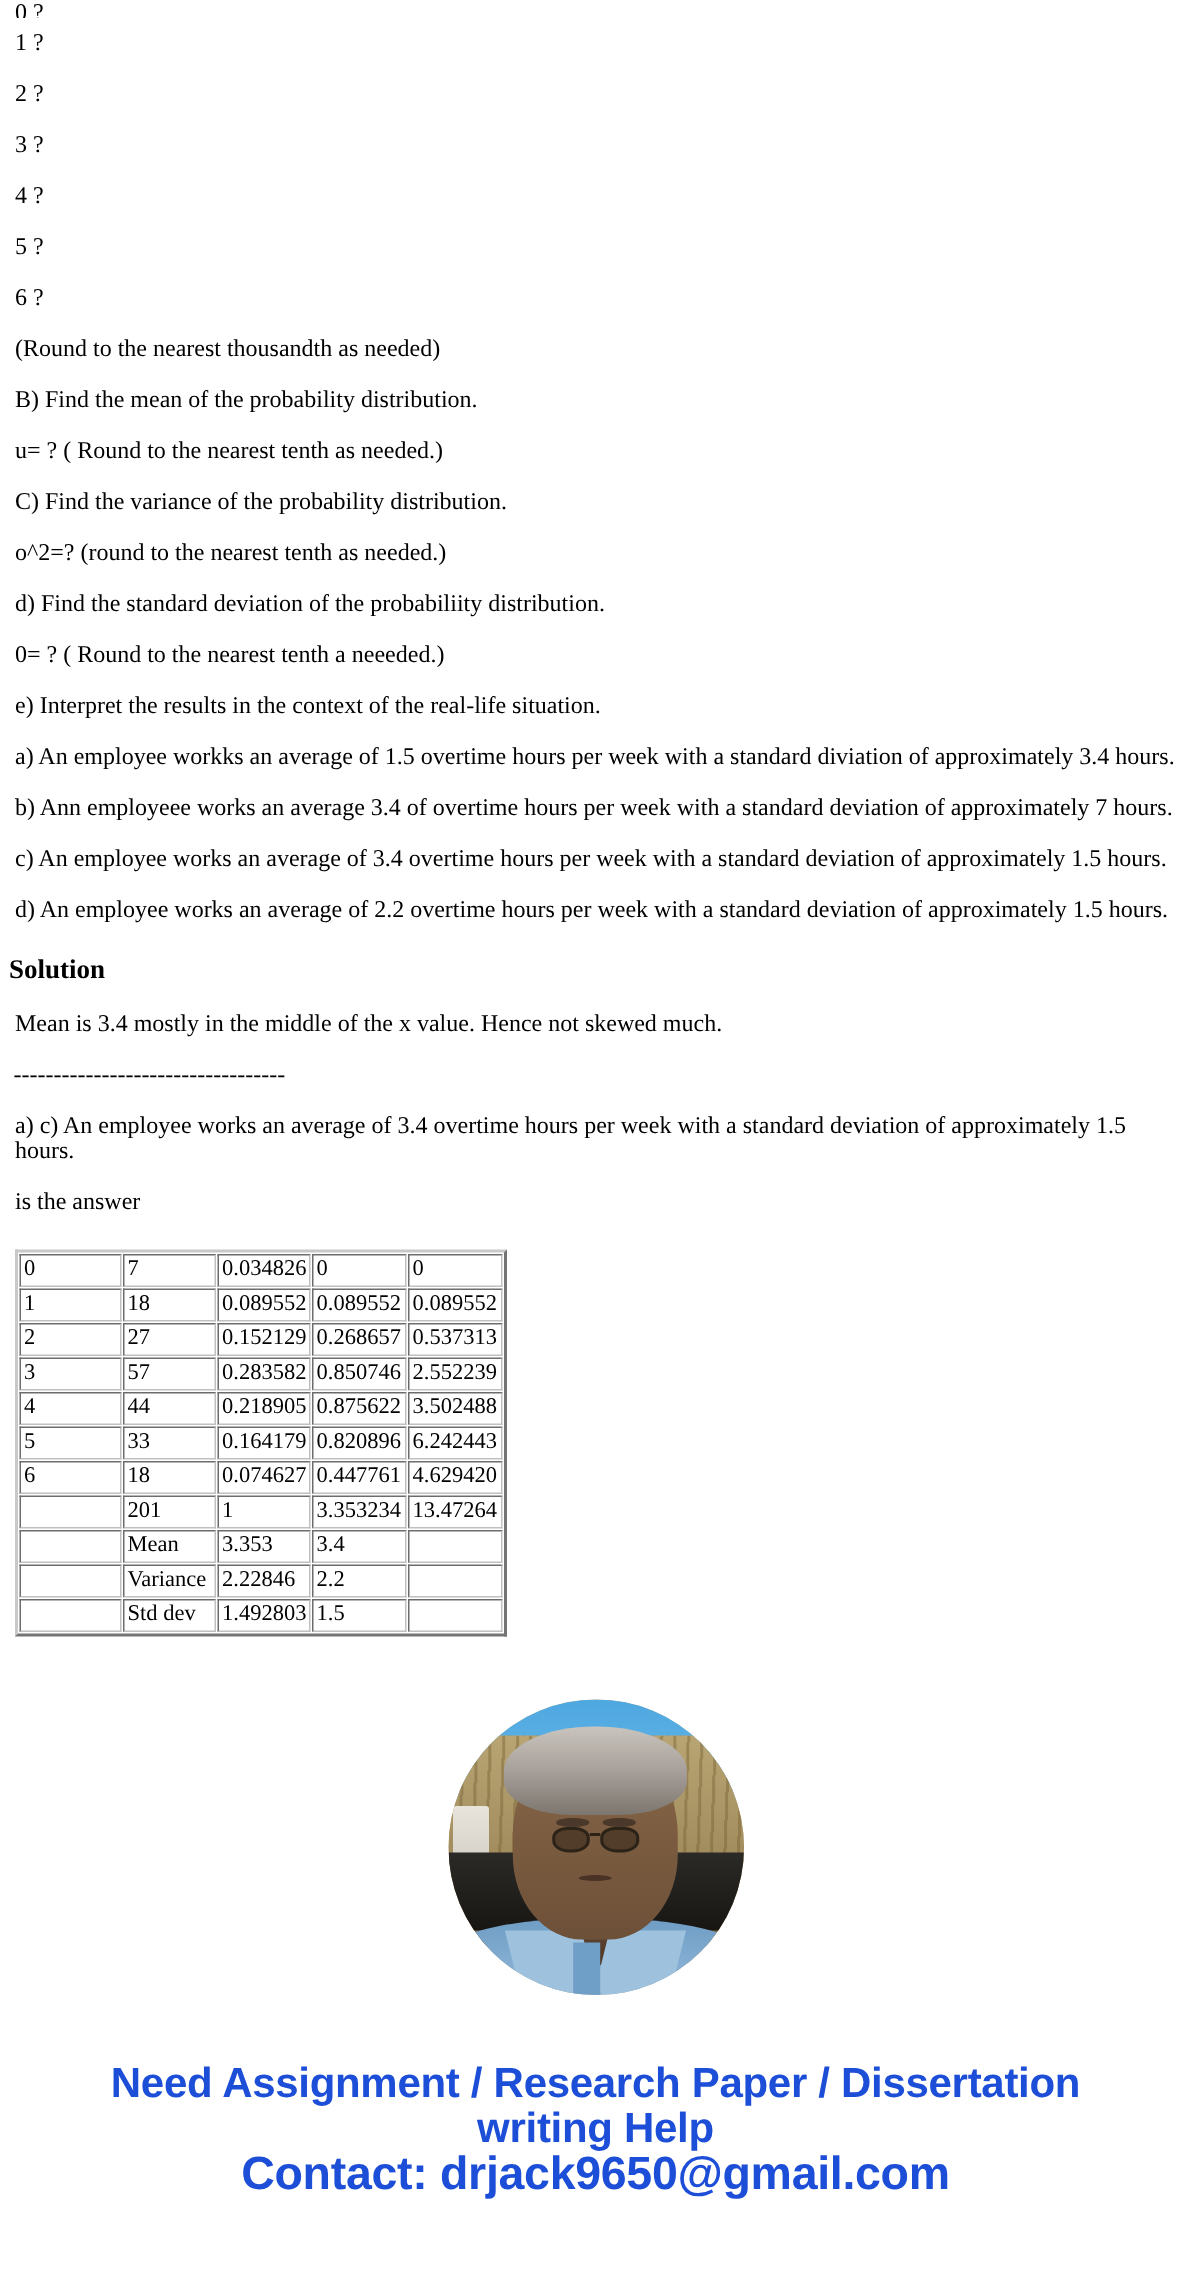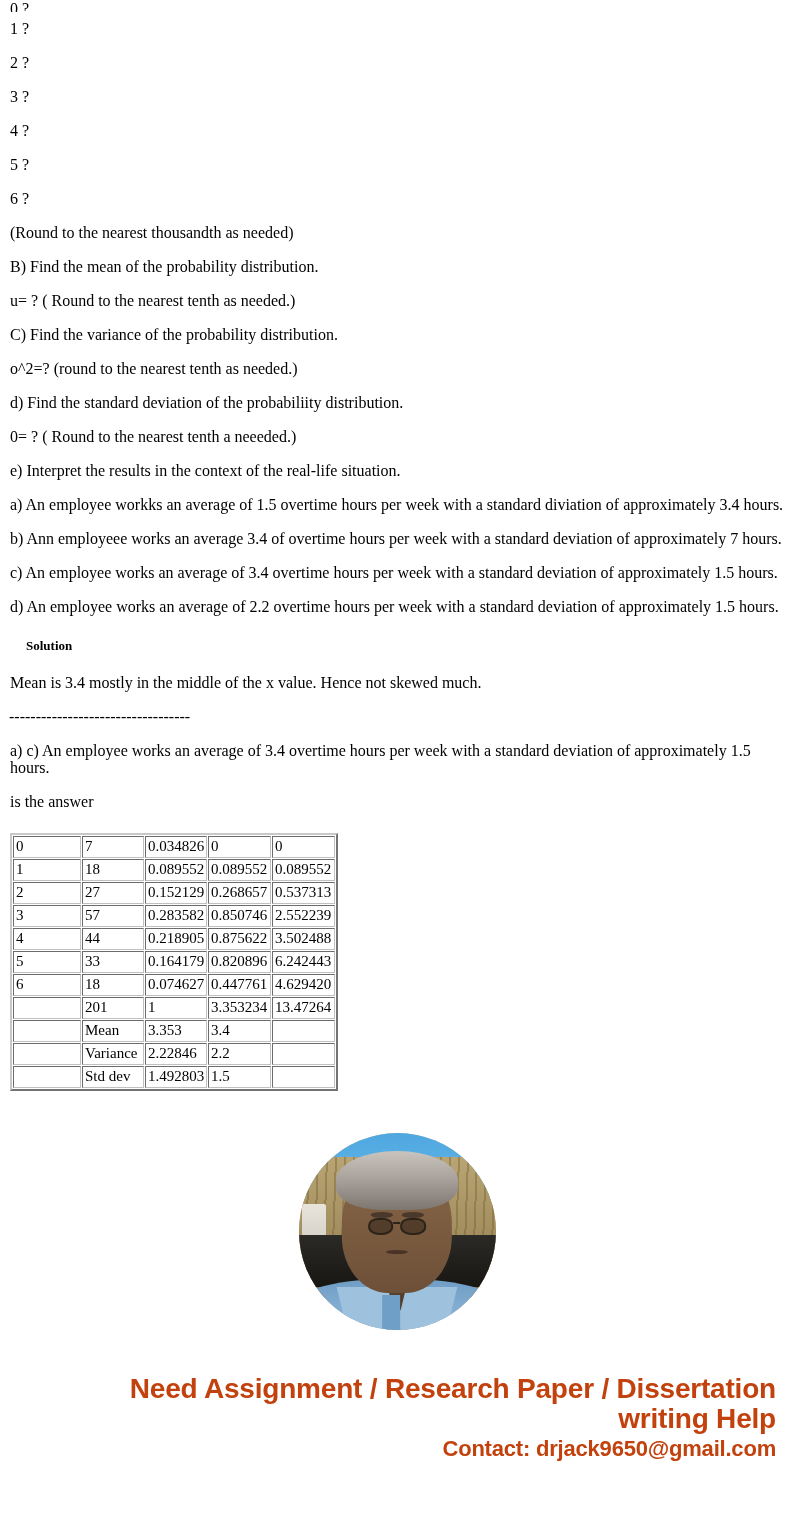--- a/index.html
+++ b/index.html
@@ -37,22 +37,22 @@
   }
   .top-clip {
     height: 12px;
     overflow: hidden;
     padding-left: 10px;
     font-size: 16px;
     line-height: 17px;
   }
   .sec-head {
     margin: 0;
-    padding: 10px 0 8px 26px;
-    font-size: 13px;
+    padding: 10px 0 8px 6px;
+    font-size: 18px;
     line-height: 24px;
     font-weight: bold;
   }
   .dashes {
     margin: 0;
     padding: 0 0 0 9px;
     font-size: 16px;
     line-height: 34px;
     letter-spacing: 0px;
   }
@@ -235,30 +235,30 @@
     width: 20%;
     height: 3%;
     transform: translateX(-50%);
     background: #4a3326;
     border-radius: 50%;
   }
 
   
   .promo {
     padding: 44px 18px 0 18px;
-    text-align: right;
+    text-align: center;
     font-family: "Liberation Sans", "DejaVu Sans", sans-serif;
     font-weight: bold;
     font-size: 28px;
     line-height: 30px;
-    color: #c2410c;
+    color: #1d4ed8;
     letter-spacing: -0.2px;
   }
   .promo .l2 { display: block; }
-  .promo .l3 { display: block; font-size: 22px; }
+  .promo .l3 { display: block; font-size: 31px; }
 </style>
 </head>
 <body>
 
 <div class="page">
 
   <div class="top-clip">0 ?</div>
 
   <div>
     <p class="qline">1 ?</p>

